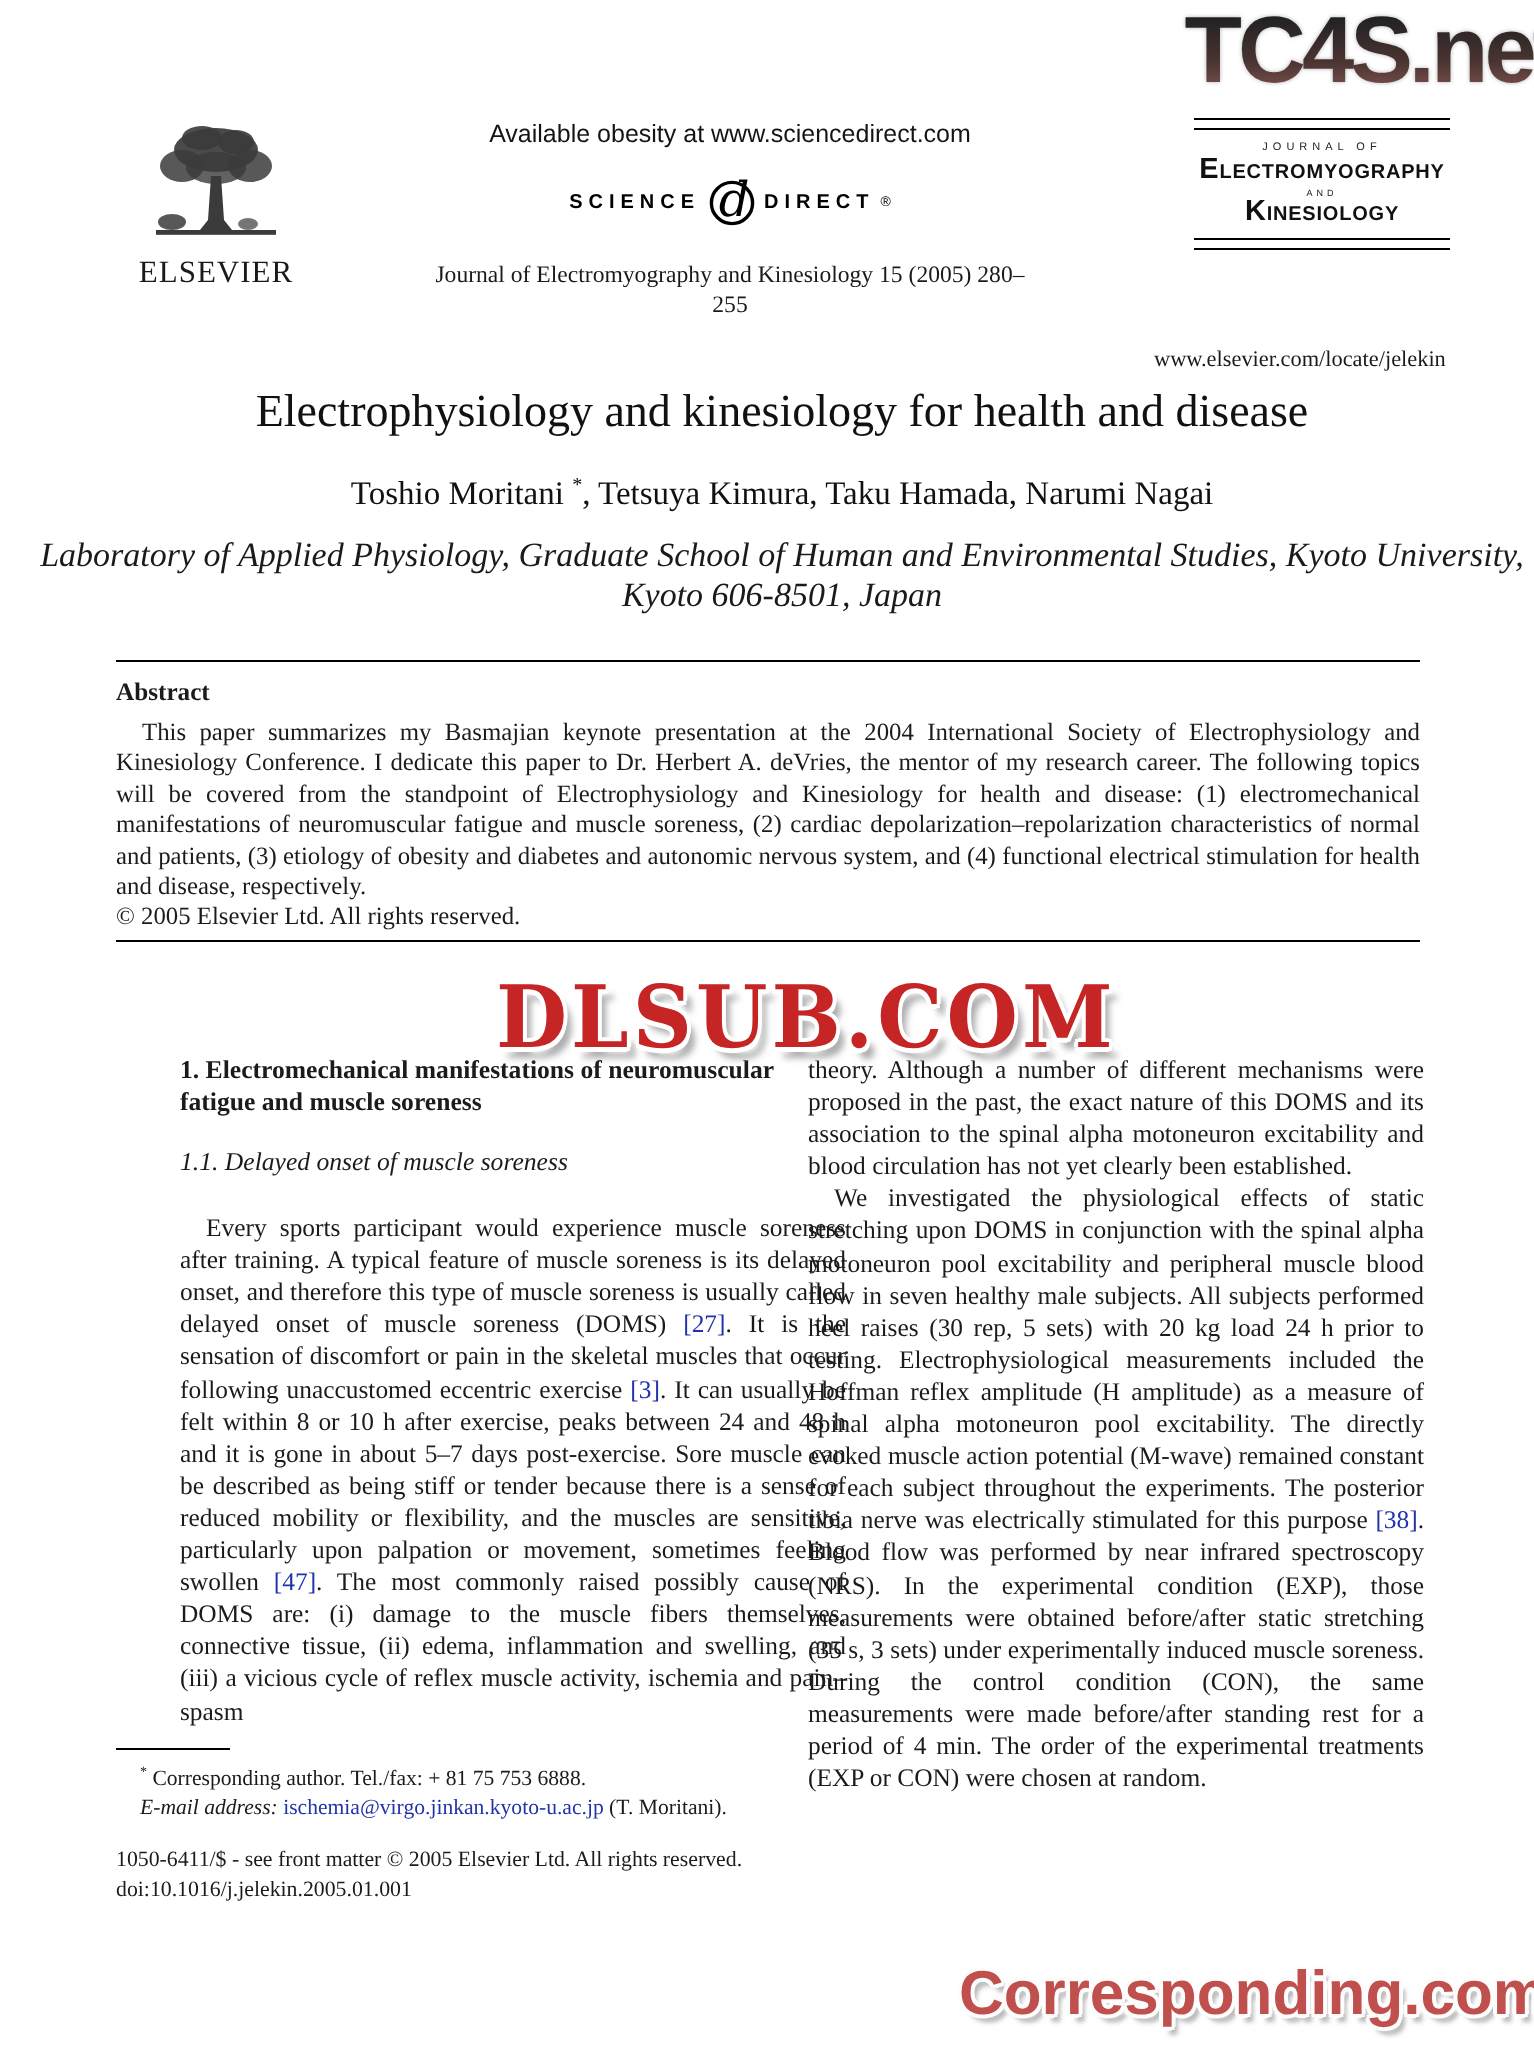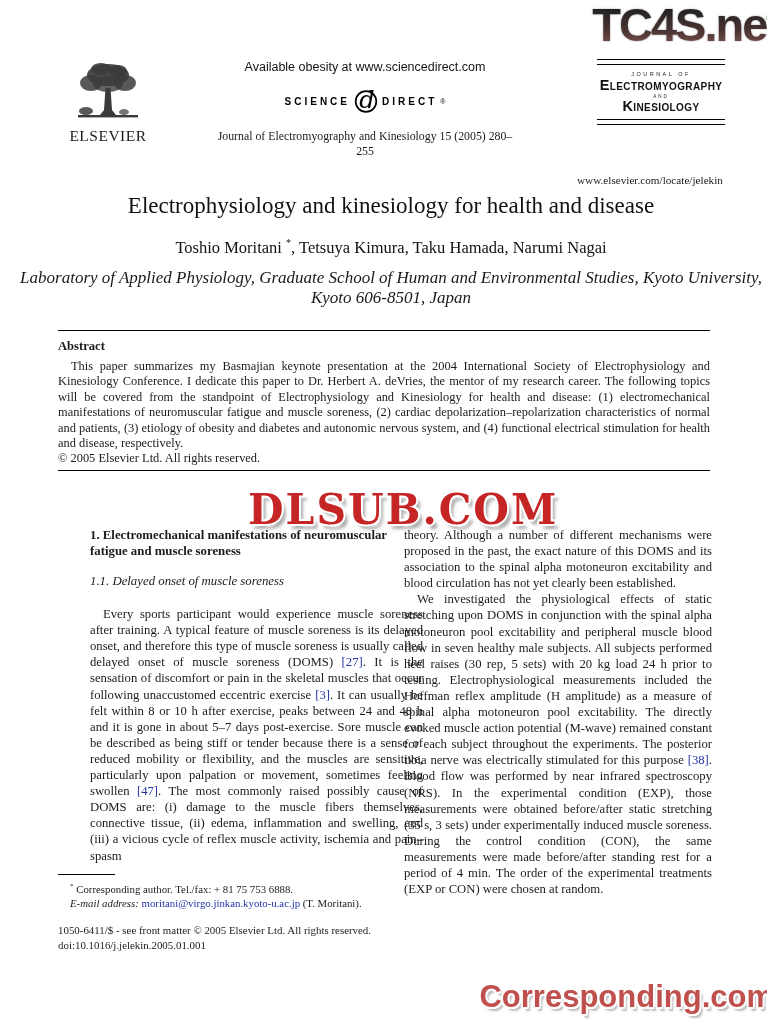--- a/index.html
+++ b/index.html
@@ -158,21 +158,21 @@
   </div>
 
   <div class="col col-right">
     <p>theory. Although a number of different mechanisms were proposed in the past, the exact nature of this DOMS and its association to the spinal alpha motoneuron excitability and blood circulation has not yet clearly been established.</p>
     <p class="indent">We investigated the physiological effects of static stretching upon DOMS in conjunction with the spinal alpha motoneuron pool excitability and peripheral muscle blood flow in seven healthy male subjects. All subjects performed heel raises (30 rep, 5 sets) with 20 kg load 24 h prior to testing. Electrophysiological measurements included the Hoffman reflex amplitude (H amplitude) as a measure of spinal alpha motoneuron pool excitability. The directly evoked muscle action potential (M-wave) remained constant for each subject throughout the experiments. The posterior tibia nerve was electrically stimulated for this purpose <span class="ref">[38]</span>. Blood flow was performed by near infrared spectroscopy (NRS). In the experimental condition (EXP), those measurements were obtained before/after static stretching (35 s, 3 sets) under experimentally induced muscle soreness. During the control condition (CON), the same measurements were made before/after standing rest for a period of 4 min. The order of the experimental treatments (EXP or CON) were chosen at random.</p>
   </div>
 
   <div class="footnote">
     <div class="fn-rule"></div>
     <div class="fn-line"><sup>*</sup> Corresponding author. Tel./fax: + 81 75 753 6888.</div>
-    <div class="fn-line"><em>E-mail address:</em> <span class="link">moritani@virgo.jinkan.kyoto-u.ac.jp</span> (T. Moritani).</div>
+    <div class="fn-line"><em>E-mail address:</em> <span class="link">ischemia@virgo.jinkan.kyoto-u.ac.jp</span> (T. Moritani).</div>
   </div>
 
   <div class="imprint">
     <div>1050-6411/$ - see front matter © 2005 Elsevier Ltd. All rights reserved.</div>
     <div>doi:10.1016/j.jelekin.2005.01.001</div>
   </div>
 
 </div>
 
 </body></html>

